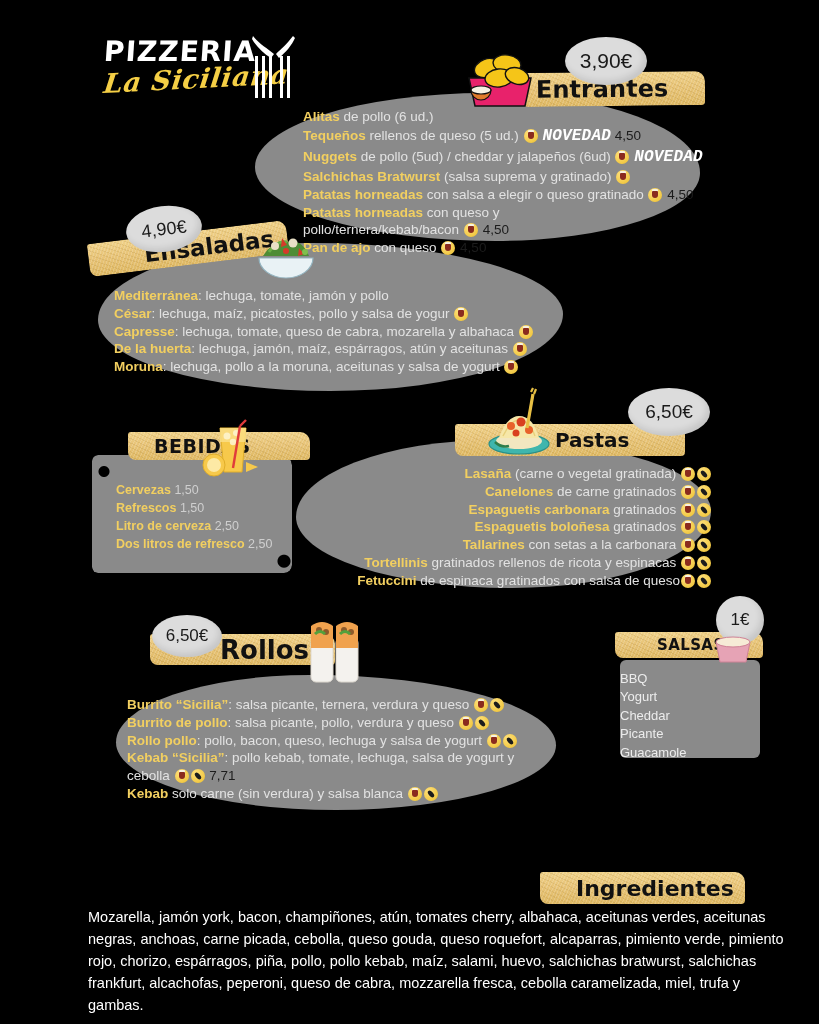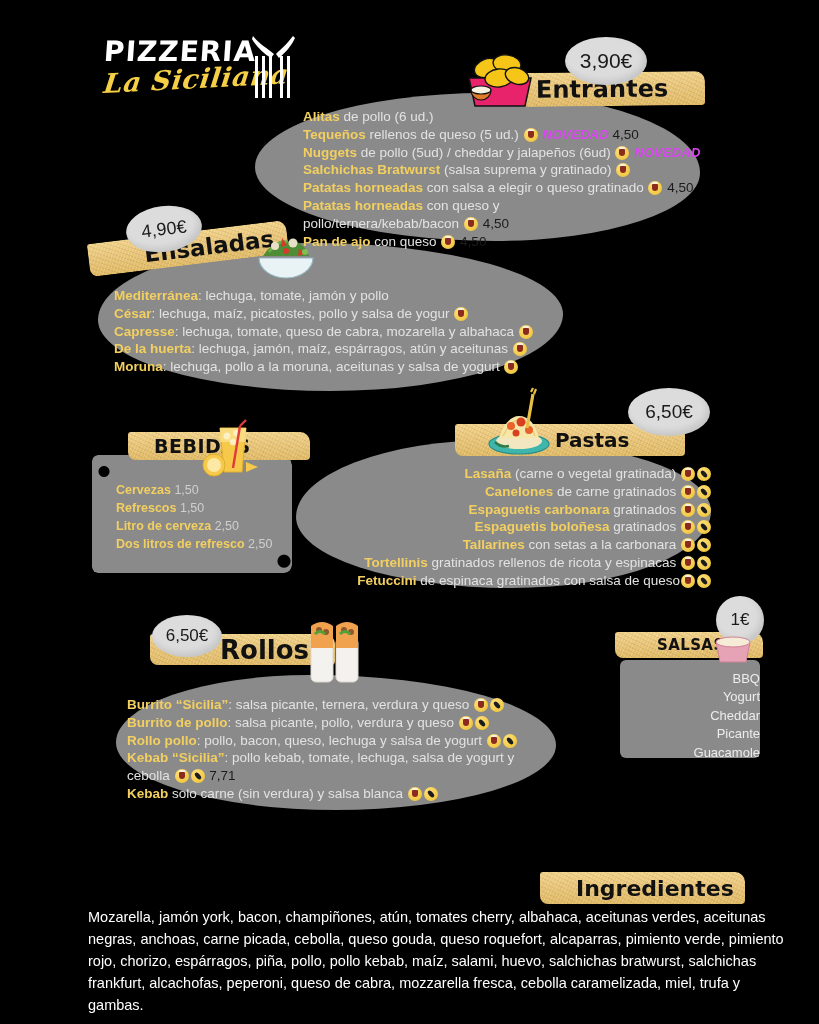--- a/index.html
+++ b/index.html
@@ -83,22 +83,22 @@
     box-shadow: inset -3px -4px 6px rgba(0,0,0,.10);
   }
 
   
   .items { position:absolute; z-index:5; color:#dcdcdc; }
   .item { white-space:nowrap; line-height:1.32; font-size:13.5px; }
   .item .nm { color:#f2cf60; font-weight:700; }
   .item .ds { color:#e2e2e2; }
   .item .pr { color:#1c1c1c; font-weight:400; }
   .novedad {
-    color:#d946ef; font-weight:700; font-style:italic; font-size:13px;
-    font-family:Liberation Sans, sans-serif; letter-spacing:.2px;
+    color:#ffffff; font-weight:700; font-style:italic; font-size:16px;
+    font-family:Liberation Mono, monospace; letter-spacing:.2px;
   }
 
   
   .bdg {
     display:inline-block; width:14px; height:14px; border-radius:50%;
     background: radial-gradient(circle at 35% 30%, #ffe07a, #f2c945 70%, #e0b63a);
     vertical-align:-3px; position:relative; margin:0 1px;
   }
   .bdg.cheese::after {
     content:""; position:absolute; left:4px; top:3px; width:6px; height:7px;
@@ -111,21 +111,21 @@
   }
 
   
   .bebidas-items { position:absolute; left:116px; top:481px; z-index:5; }
   .bebidas-items .item { font-size:12.5px; line-height:1.45; }
   .bebidas-items .pr { color:#cfcfcf; }
 
   
   .salsas-list {
     position:absolute; left:620px; top:670px; width:140px; z-index:5;
-    text-align:right; color:#ececec; font-size:13px; line-height:1.42;
+    text-align:left; color:#ececec; font-size:13px; line-height:1.42;
   }
 
   
   .ingredientes-text {
     position:absolute; left:88px; top:906px; width:700px; z-index:5;
     color:#ffffff; font-size:14.5px; line-height:1.52;
     font-family:"Liberation Sans", sans-serif;
   }
 
   

